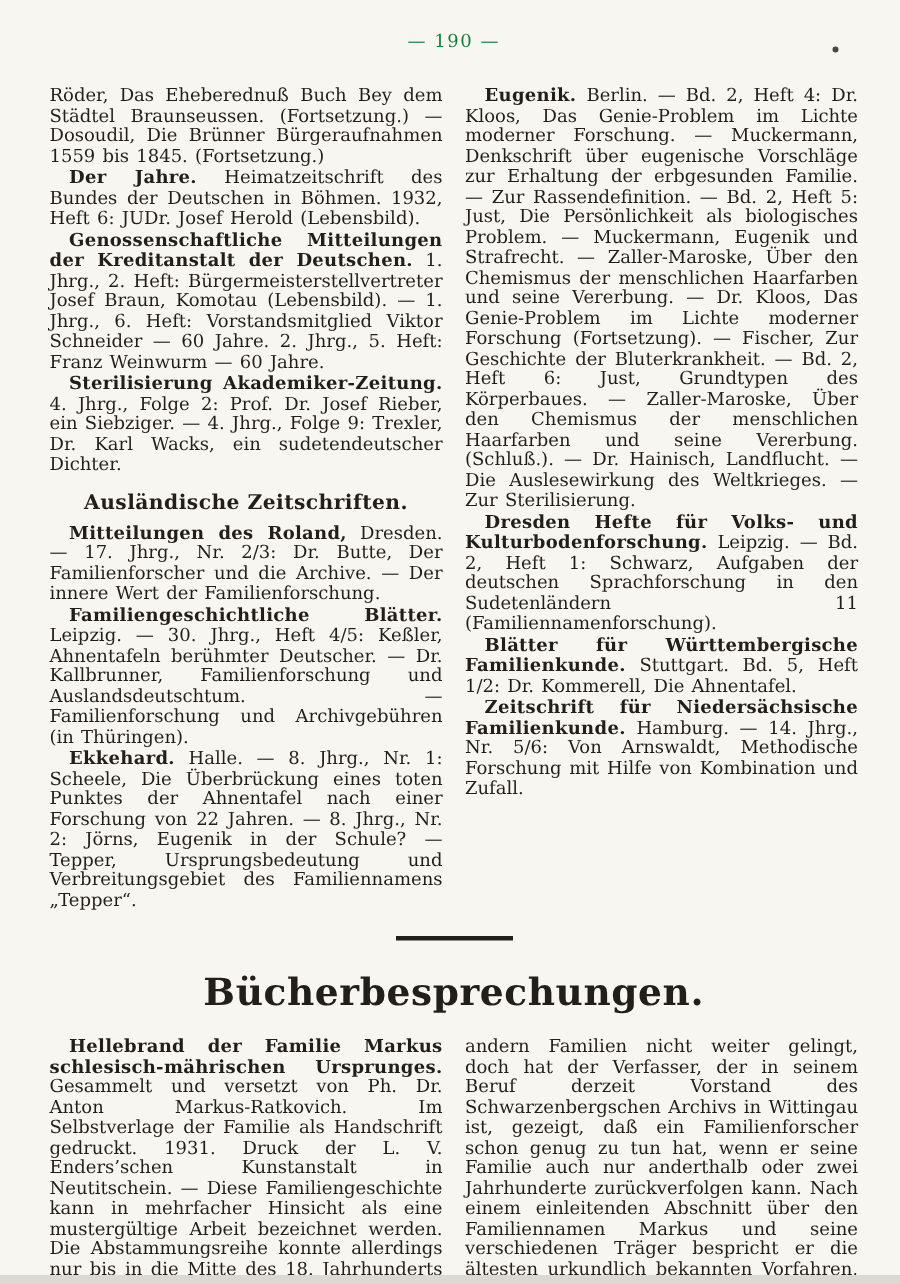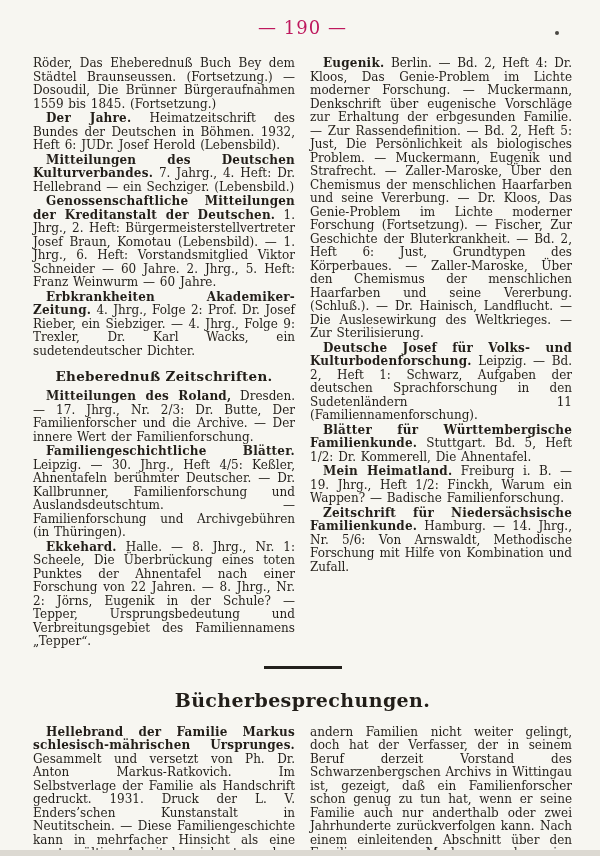--- a/index.html
+++ b/index.html
@@ -6,40 +6,40 @@
   .page{
     position:relative;
     width:600px;height:856px;
     background:#f7f6f1;
     overflow:hidden;
     box-sizing:border-box;
     padding:20px 28px 0 33px;
     font-family:"DejaVu Serif", serif;
     color:#221e19;
   }
-  .header{text-align:center;font-size:18px;line-height:15px;margin-bottom:22px;letter-spacing:1px;color:#be185d;}
+  .header{text-align:center;font-size:12px;line-height:15px;margin-bottom:22px;letter-spacing:1px;color:#15803d;}
   .cols{display:flex;gap:15px;}
   .col{width:262px;flex:0 0 262px;}
   .para{
     margin:0 0 1px 0;
     font-size:12px;
     line-height:13.5px;
     text-align:justify;
     text-indent:13px;
     word-spacing:1px;
   }
   .noindent{text-indent:0;}
   .lead{font-weight:bold;letter-spacing:.2px;}
   .subhead{
     font-size:13.5px;font-weight:bold;text-align:center;
     margin:10px 0 6px 0;letter-spacing:.3px;
   }
   .rule{width:78px;height:3px;background:#23201c;margin:16px auto 0 auto;}
   .reviews-heading{
-    font-size:19px;font-weight:bold;text-align:center;
+    font-size:25px;font-weight:bold;text-align:center;
     margin:20px 0 15px 0;letter-spacing:.4px;
   }
   .sig{float:right;font-weight:normal;}
   .speck{position:absolute;top:31px;left:555px;width:4px;height:4px;background:#4a4743;border-radius:50%;}
   .bottom-shade{position:absolute;left:0;bottom:0;width:600px;height:6px;background:#dcd9d2;}
 </style>
 </head>
 <body>
 
 <div class="page">
@@ -52,33 +52,29 @@
   <div class="cols">
 
     <div class="col">
       <p class="para noindent">Röder, Das Eheberednuß Buch Bey dem Städtel Braunseussen. (Fortsetzung.) — Dosoudil, Die Brünner Bürgeraufnahmen 1559 bis 1845. (Fortsetzung.)</p>
 
       <p class="para">
         <b class="lead">Der Jahre.</b>
         <span>Heimatzeitschrift des Bundes der Deutschen in Böhmen. 1932, Heft 6: JUDr. Josef Herold (Lebensbild).</span>
       </p>
       <p class="para">
-        <b class="lead">Mitteilungen des Deutschen Kulturverbandes.</b>
-        <span>7. Jahrg., 4. Heft: Dr. Hellebrand — ein Sechziger. (Lebensbild.)</span>
-      </p>
-      <p class="para">
         <b class="lead">Genossenschaftliche Mitteilungen der Kreditanstalt der Deutschen.</b>
         <span>1. Jhrg., 2. Heft: Bürgermeisterstellvertreter Josef Braun, Komotau (Lebensbild). — 1. Jhrg., 6. Heft: Vorstandsmitglied Viktor Schneider — 60 Jahre. 2. Jhrg., 5. Heft: Franz Weinwurm — 60 Jahre.</span>
       </p>
       <p class="para">
-        <b class="lead">Erbkrankheiten Akademiker-Zeitung.</b>
+        <b class="lead">Sterilisierung Akademiker-Zeitung.</b>
         <span>4. Jhrg., Folge 2: Prof. Dr. Josef Rieber, ein Siebziger. — 4. Jhrg., Folge 9: Trexler, Dr. Karl Wacks, ein sudetendeutscher Dichter.</span>
       </p>
 
-      <h3 class="subhead">Eheberednuß Zeitschriften.</h3>
+      <h3 class="subhead">Ausländische Zeitschriften.</h3>
 
       <p class="para">
         <b class="lead">Mitteilungen des Roland,</b>
         <span>Dresden. — 17. Jhrg., Nr. 2/3: Dr. Butte, Der Familienforscher und die Archive. — Der innere Wert der Familienforschung.</span>
       </p>
       <p class="para">
         <b class="lead">Familiengeschichtliche Blätter.</b>
         <span>Leipzig. — 30. Jhrg., Heft 4/5: Keßler, Ahnentafeln berühmter Deutscher. — Dr. Kallbrunner, Familienforschung und Auslandsdeutschtum. — Familienforschung und Archivgebühren (in Thüringen).</span>
       </p>
       <p class="para">
@@ -86,30 +82,26 @@
         <span>Halle. — 8. Jhrg., Nr. 1: Scheele, Die Überbrückung eines toten Punktes der Ahnentafel nach einer Forschung von 22 Jahren. — 8. Jhrg., Nr. 2: Jörns, Eugenik in der Schule? — Tepper, Ursprungsbedeutung und Verbreitungsgebiet des Familiennamens „Tepper“.</span>
       </p>
     </div>
 
     <div class="col">
       <p class="para">
         <b class="lead">Eugenik.</b>
         <span>Berlin. — Bd. 2, Heft 4: Dr. Kloos, Das Genie-Problem im Lichte moderner Forschung. — Muckermann, Denkschrift über eugenische Vorschläge zur Erhaltung der erbgesunden Familie. — Zur Rassendefinition. — Bd. 2, Heft 5: Just, Die Persönlichkeit als biologisches Problem. — Muckermann, Eugenik und Strafrecht. — Zaller-Maroske, Über den Chemismus der menschlichen Haarfarben und seine Vererbung. — Dr. Kloos, Das Genie-Problem im Lichte moderner Forschung (Fortsetzung). — Fischer, Zur Geschichte der Bluterkrankheit. — Bd. 2, Heft 6: Just, Grundtypen des Körperbaues. — Zaller-Maroske, Über den Chemismus der menschlichen Haarfarben und seine Vererbung. (Schluß.). — Dr. Hainisch, Landflucht. — Die Auslesewirkung des Weltkrieges. — Zur Sterilisierung.</span>
       </p>
       <p class="para">
-        <b class="lead">Deutsche Josef für Volks- und Kulturbodenforschung.</b>
+        <b class="lead">Dresden Hefte für Volks- und Kulturbodenforschung.</b>
         <span>Leipzig. — Bd. 2, Heft 1: Schwarz, Aufgaben der deutschen Sprachforschung in den Sudetenländern 11 (Familiennamenforschung).</span>
       </p>
       <p class="para">
         <b class="lead">Blätter für Württembergische Familienkunde.</b>
         <span>Stuttgart. Bd. 5, Heft 1/2: Dr. Kommerell, Die Ahnentafel.</span>
-      </p>
-      <p class="para">
-        <b class="lead">Mein Heimatland.</b>
-        <span>Freiburg i. B. — 19. Jhrg., Heft 1/2: Finckh, Warum ein Wappen? — Badische Familienforschung.</span>
       </p>
       <p class="para">
         <b class="lead">Zeitschrift für Niedersächsische Familienkunde.</b>
         <span>Hamburg. — 14. Jhrg., Nr. 5/6: Von Arnswaldt, Methodische Forschung mit Hilfe von Kombination und Zufall.</span>
       </p>
     </div>
 
   </div>
 
   <div class="rule"></div>

